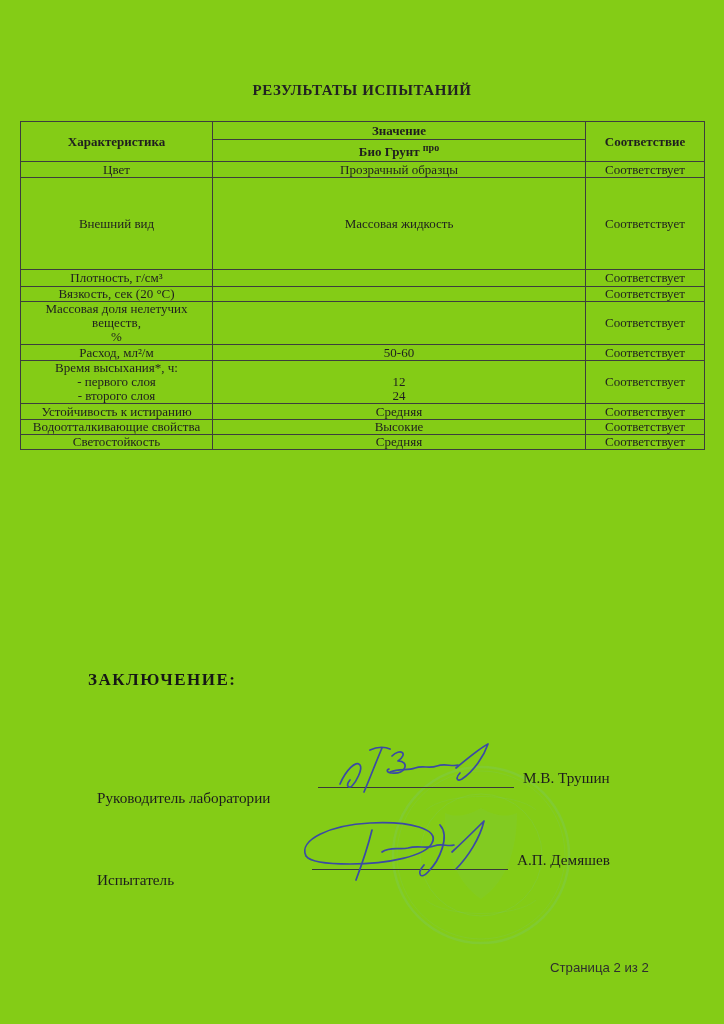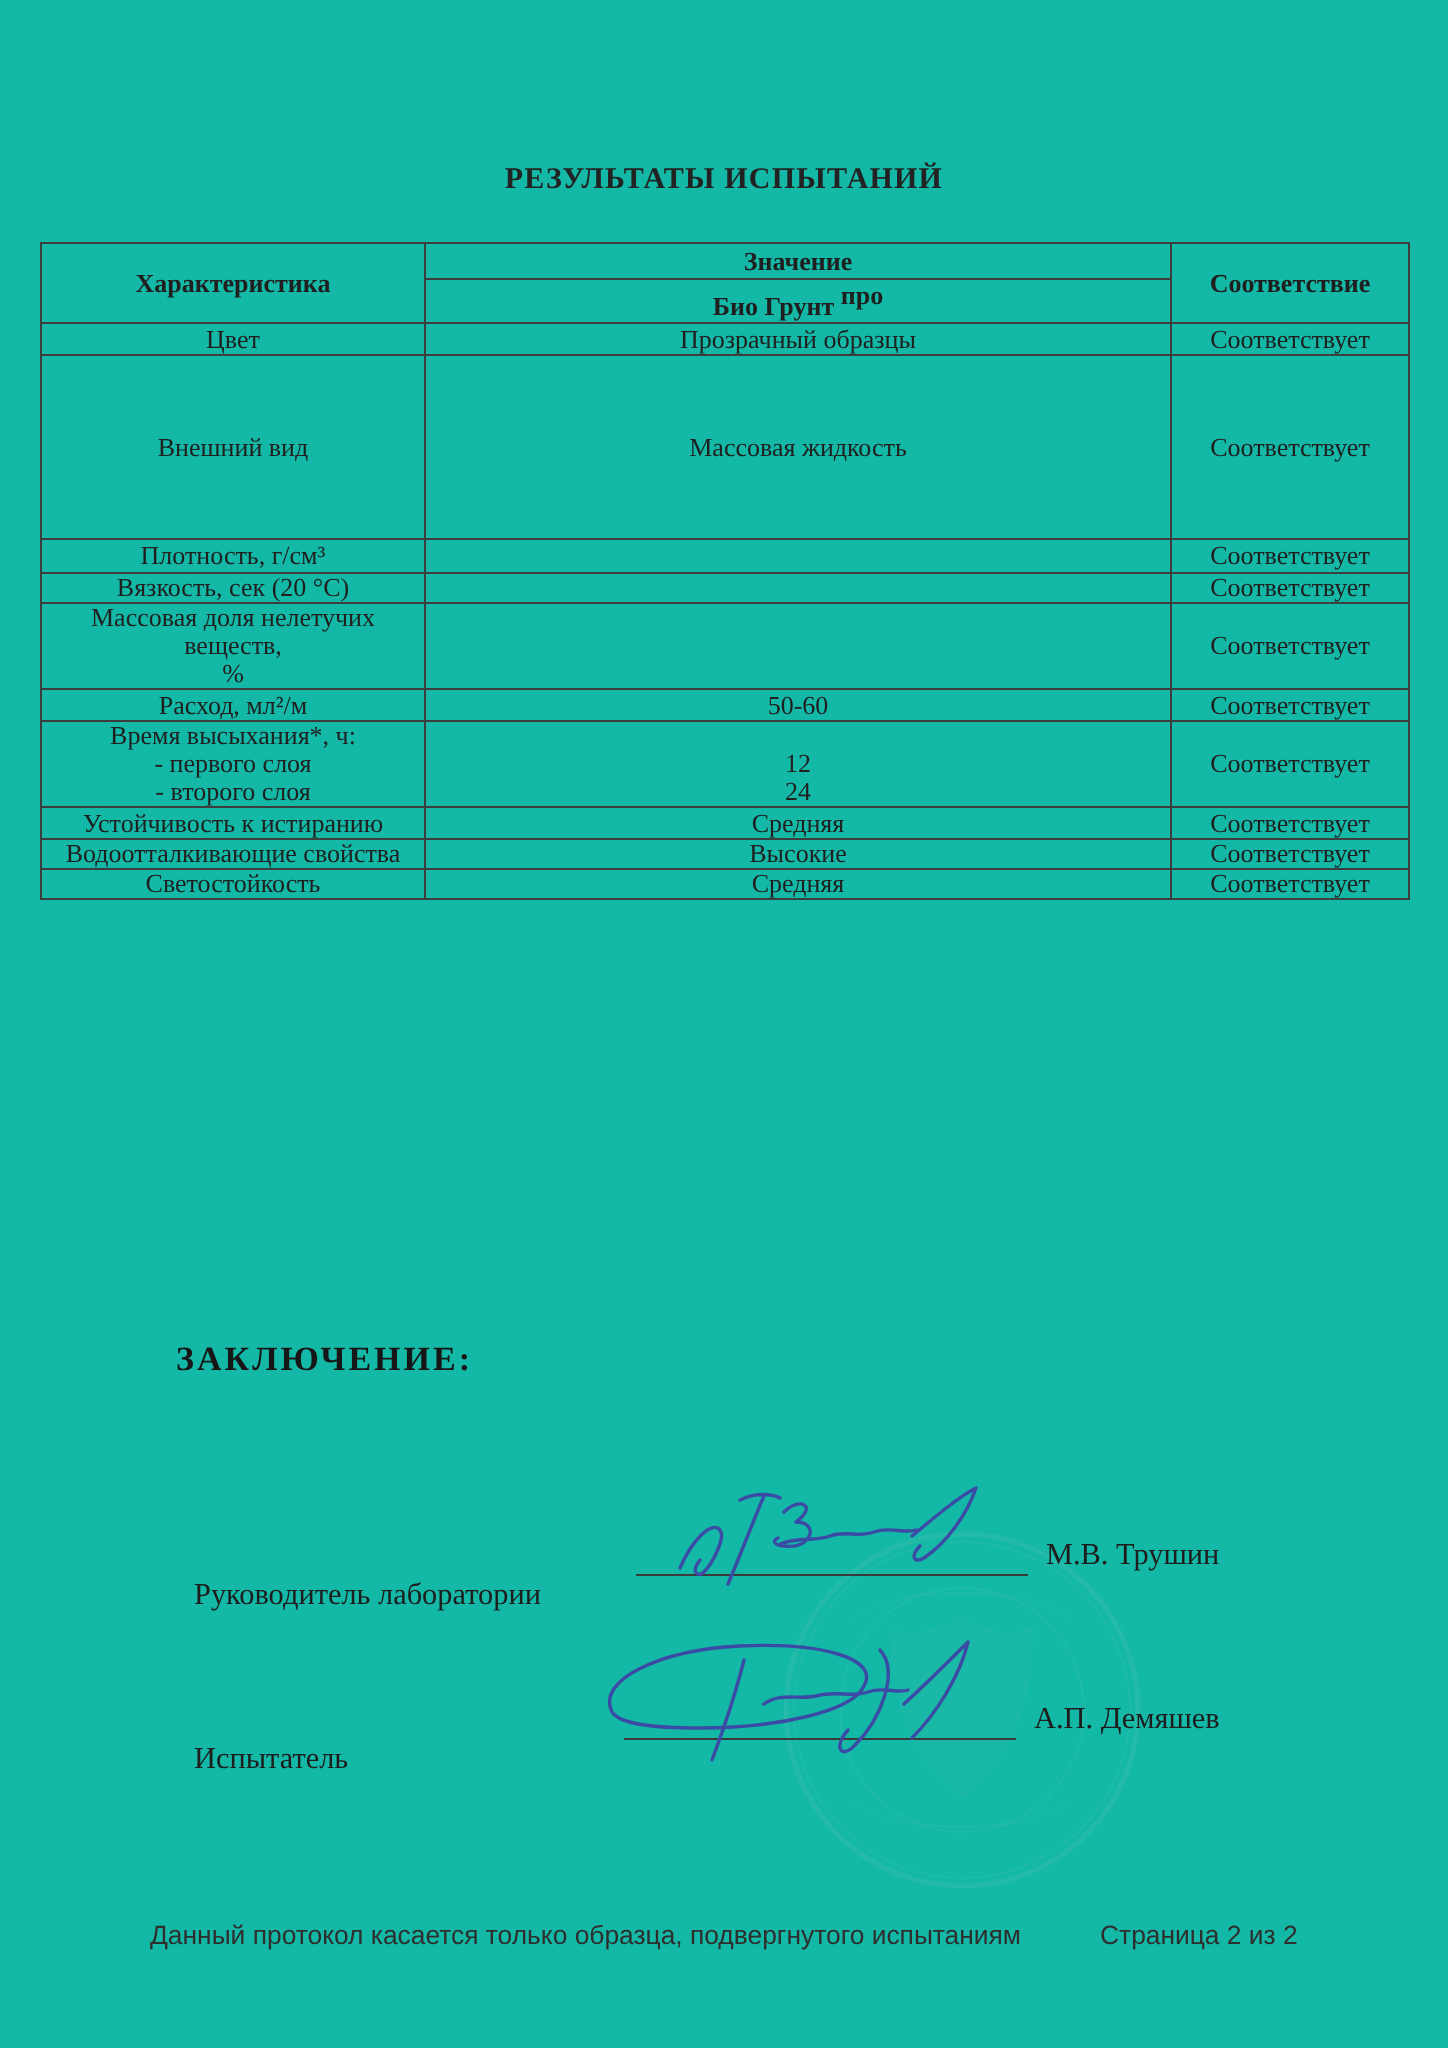--- a/index.html
+++ b/index.html
@@ -1,21 +1,21 @@
 <!DOCTYPE html>
 <html><head>
 <meta charset="utf-8">
 <style>
   * { margin:0; padding:0; box-sizing:border-box; }
   html,body { background:#e8e8e8; }
   .page {
     position:relative;
     width:724px; height:1024px;
     margin:0 auto;
-    background:#14b8a6;
+    background:#84cc16;
     font-family:"Liberation Serif", serif;
     color:#1c1c1c;
     overflow:hidden;
   }
   .doc-title {
     position:absolute; left:0; top:82px; width:724px;
     text-align:center; font-weight:bold; font-size:15px;
     letter-spacing:0.6px; color:#222;
   }
   table.results {
@@ -27,21 +27,21 @@
   table.results col.c2 { width:373px; }
   table.results col.c3 { width:119px; }
   table.results td {
     border:1px solid #3d3d3d;
     text-align:center; vertical-align:middle;
     line-height:14px; padding:0 3px;
   }
   table.results thead td { font-weight:bold; }
   tr.hrow1 { height:18px; }
   tr.hrow2 { height:22px; }
-  sup.brand-sup { font-size:13px; font-weight:bold; vertical-align:super; }
+  sup.brand-sup { font-size:10px; font-weight:bold; vertical-align:super; }
   tbody tr:nth-child(1)  { height:16px; }
   tbody tr:nth-child(2)  { height:92px; }
   tbody tr:nth-child(3)  { height:17px; }
   tbody tr:nth-child(4)  { height:15px; }
   tbody tr:nth-child(5)  { height:27px; }
   tbody tr:nth-child(6)  { height:16px; }
   tbody tr:nth-child(7)  { height:42px;padding-left:27px; }
   tbody tr:nth-child(8)  { height:16px; }
   tbody tr:nth-child(9)  { height:14px;padding-left:10px; }
   tbody tr:nth-child(10) { height:15px; }
@@ -238,16 +238,15 @@
   <div class="sig-line" style="left:312px; top:869px; width:196px;"></div>
   <svg class="sig-svg" style="left:288px; top:812px;" width="240" height="78" viewBox="0 0 240 78">
     <path class="ink" d="M18,44 C10,28 42,13 82,11 C122,9 152,17 144,31 C138,44 100,52 62,52 C38,52 22,50 18,44" stroke="#3b4aa4"></path>
     <path class="ink" d="M84,18 C80,34 74,52 68,68" stroke="#3b4aa4"></path>
     <path class="ink" d="M94,40 C102,34 112,38 120,36 C130,33 138,37 146,34 C154,31 160,35 166,33" stroke="#3b4aa4"></path>
     <path class="ink" d="M152,13 C162,24 152,48 140,60 C133,68 128,62 136,53" stroke="#3b4aa4"></path>
     <path class="ink" d="M164,40 C176,29 188,17 196,9 C192,26 180,45 168,57" stroke="#3b4aa4"></path>
   </svg>
   <div class="sig-name" style="left:517px; top:851px;">А.П. Демяшев</div>
 
-  <div class="footer-note">Данный протокол касается только образца, подвергнутого испытаниям</div>
   <div class="footer-page">Страница 2 из 2</div>
 
 </div>
 
 </body></html>

